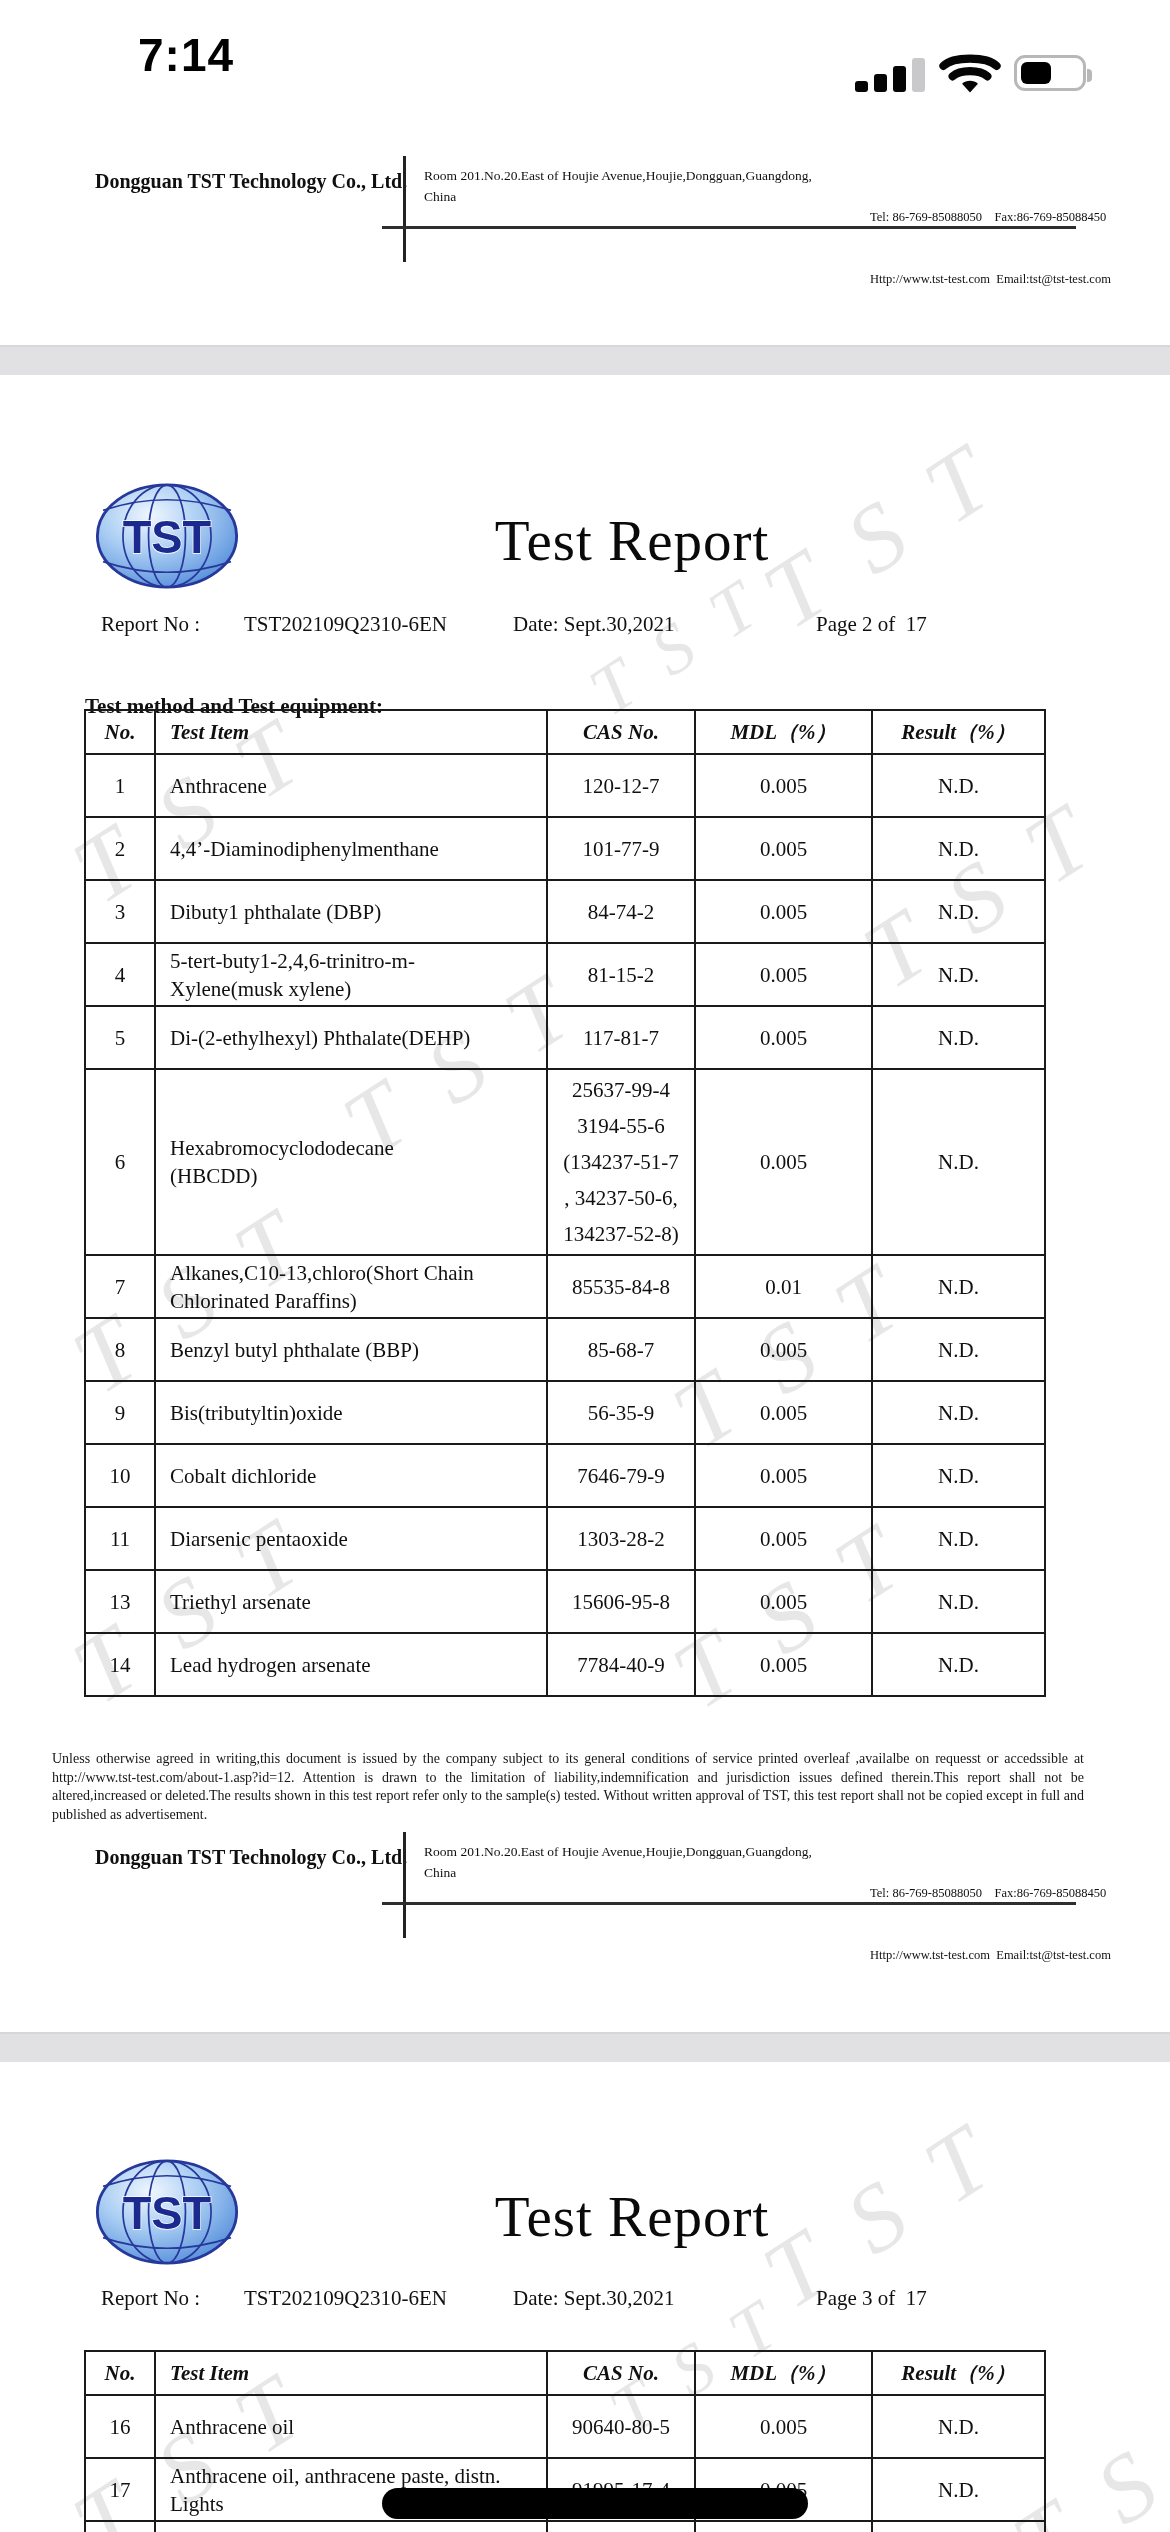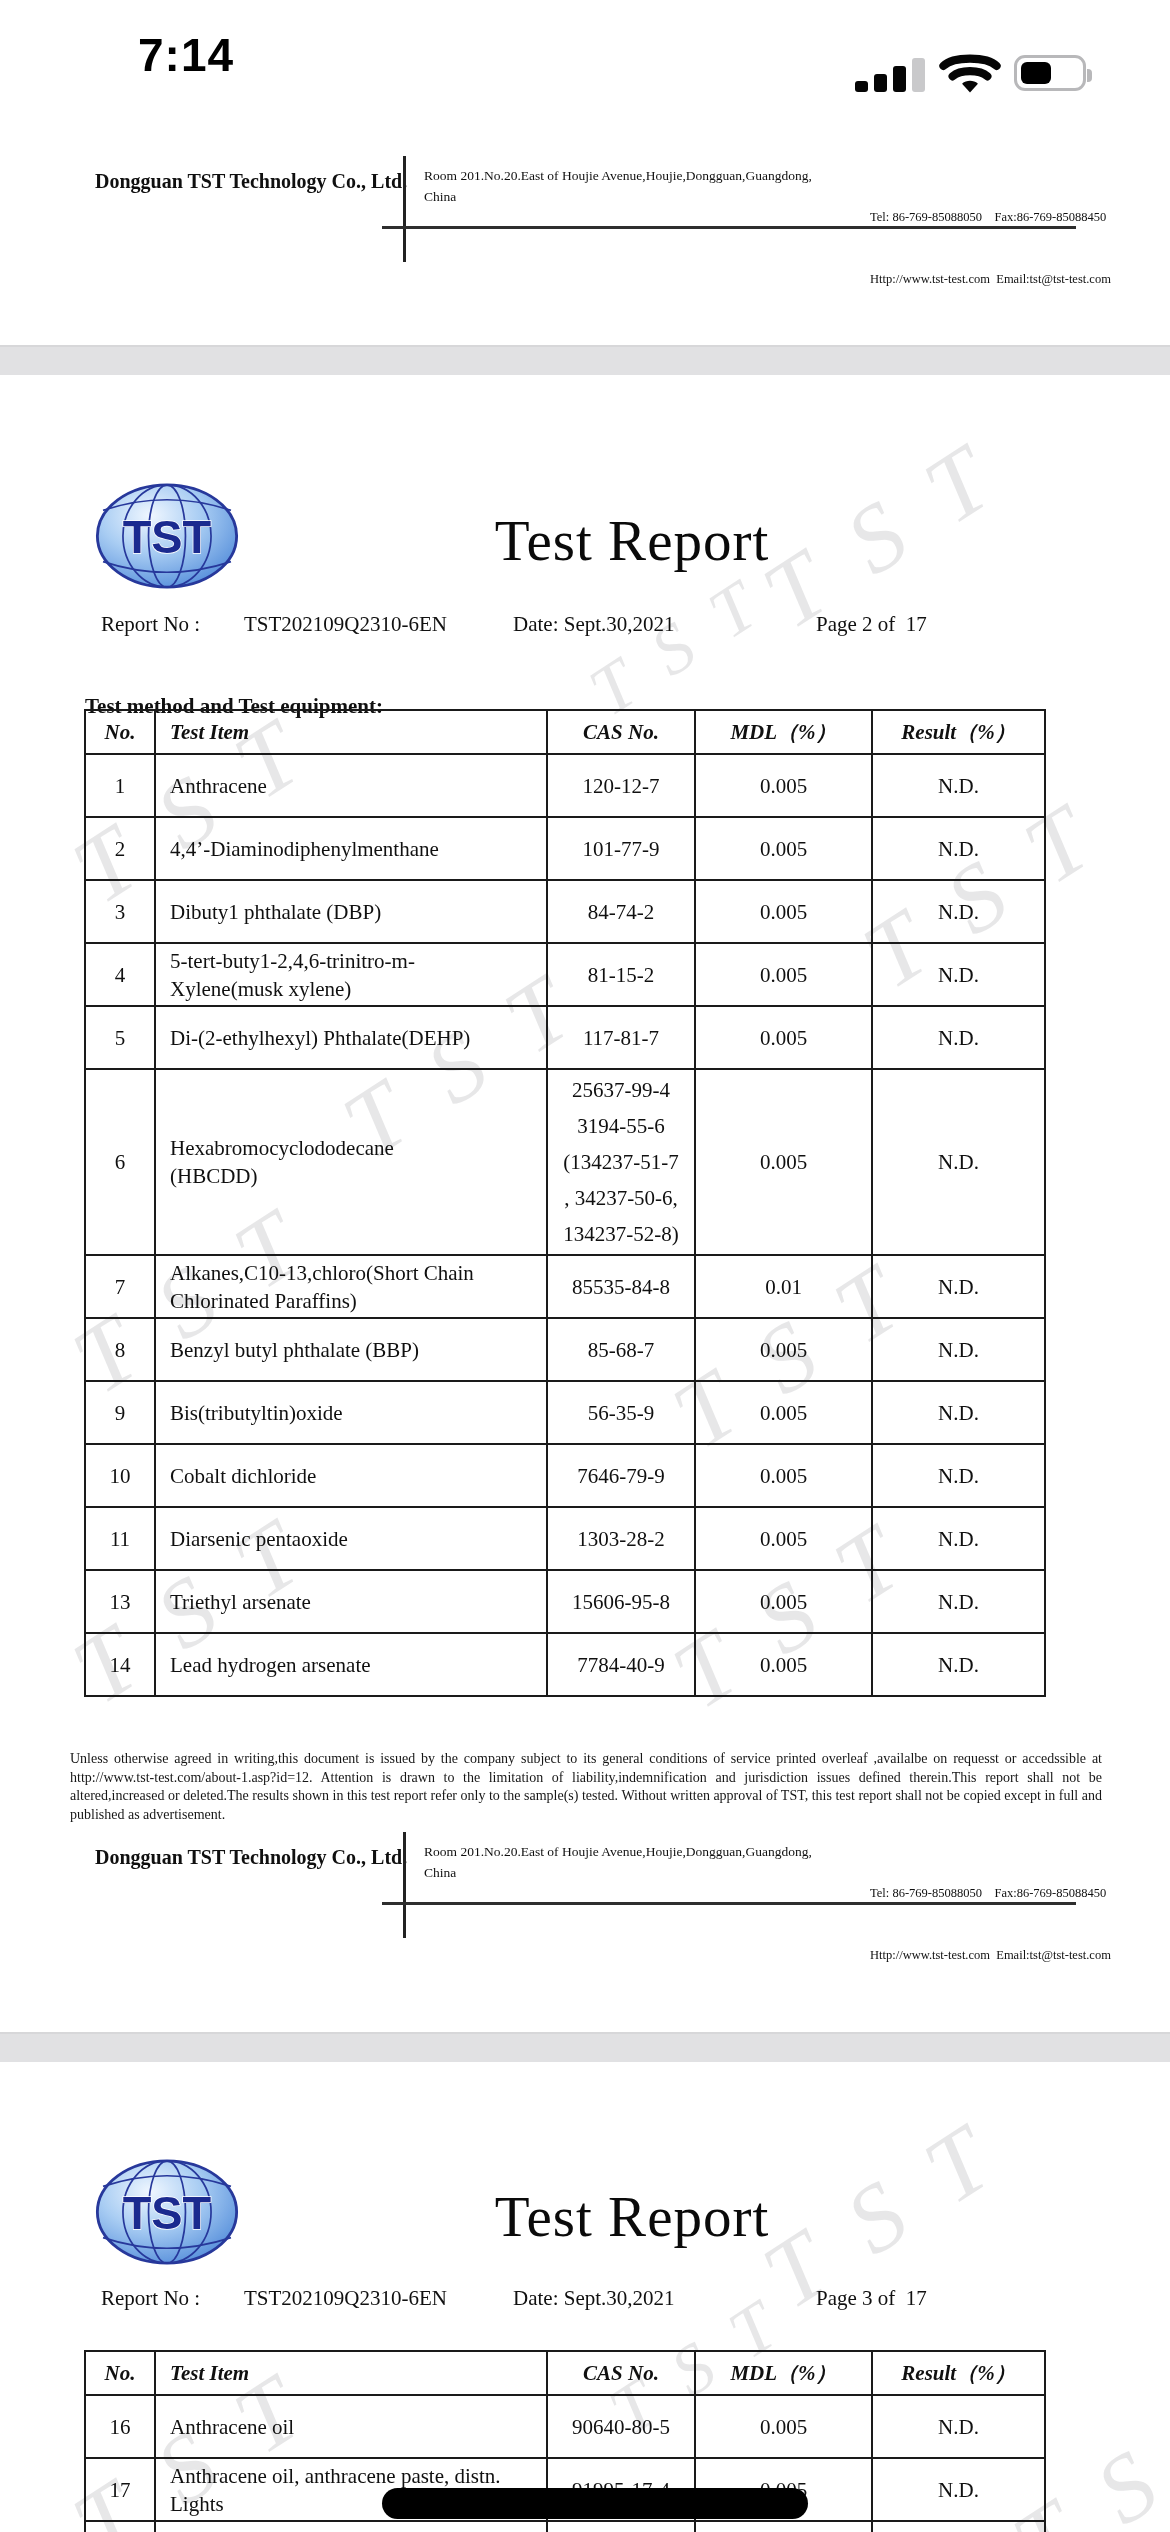--- a/index.html
+++ b/index.html
@@ -48,21 +48,21 @@
   .rtable{position:absolute;width:960px;border-collapse:collapse;table-layout:fixed;}
   .rtable th,.rtable td{border:2px solid #1a1a1a;font-size:21px;color:#101010;
     overflow:hidden;}
   .rtable th{height:38px;font-weight:700;text-align:center;padding:2px 6px;font-style:italic;}
   .rtable th.th-item{text-align:left;padding-left:14px;}
   .rtable td{height:57px;padding:2px 8px;text-align:center;line-height:28px;
     white-space:pre-line;}
   .rtable td.col-item{text-align:left;padding-left:14px;}
   .rtable td.cas-multi{line-height:36px;}
   
-  .disclaimer{position:absolute;left:70px;width:1032px;margin:0;font-size:14px;
+  .disclaimer{position:absolute;left:52px;width:1032px;margin:0;font-size:14px;
     line-height:18.5px;text-align:justify;color:#161616;}
   
   .wm{position:absolute;font-family:"Liberation Serif",serif;font-style:italic;
     font-size:95px;letter-spacing:46px;color:rgba(70,70,80,0.13);
     transform:rotate(-33deg);white-space:nowrap;pointer-events:none;}
   .wm.small{font-size:70px;letter-spacing:34px;}
   
   .home-bar{position:absolute;left:382px;top:2488px;width:426px;height:31px;
     background:#000;border-radius:16px;z-index:9;}
 </style>

